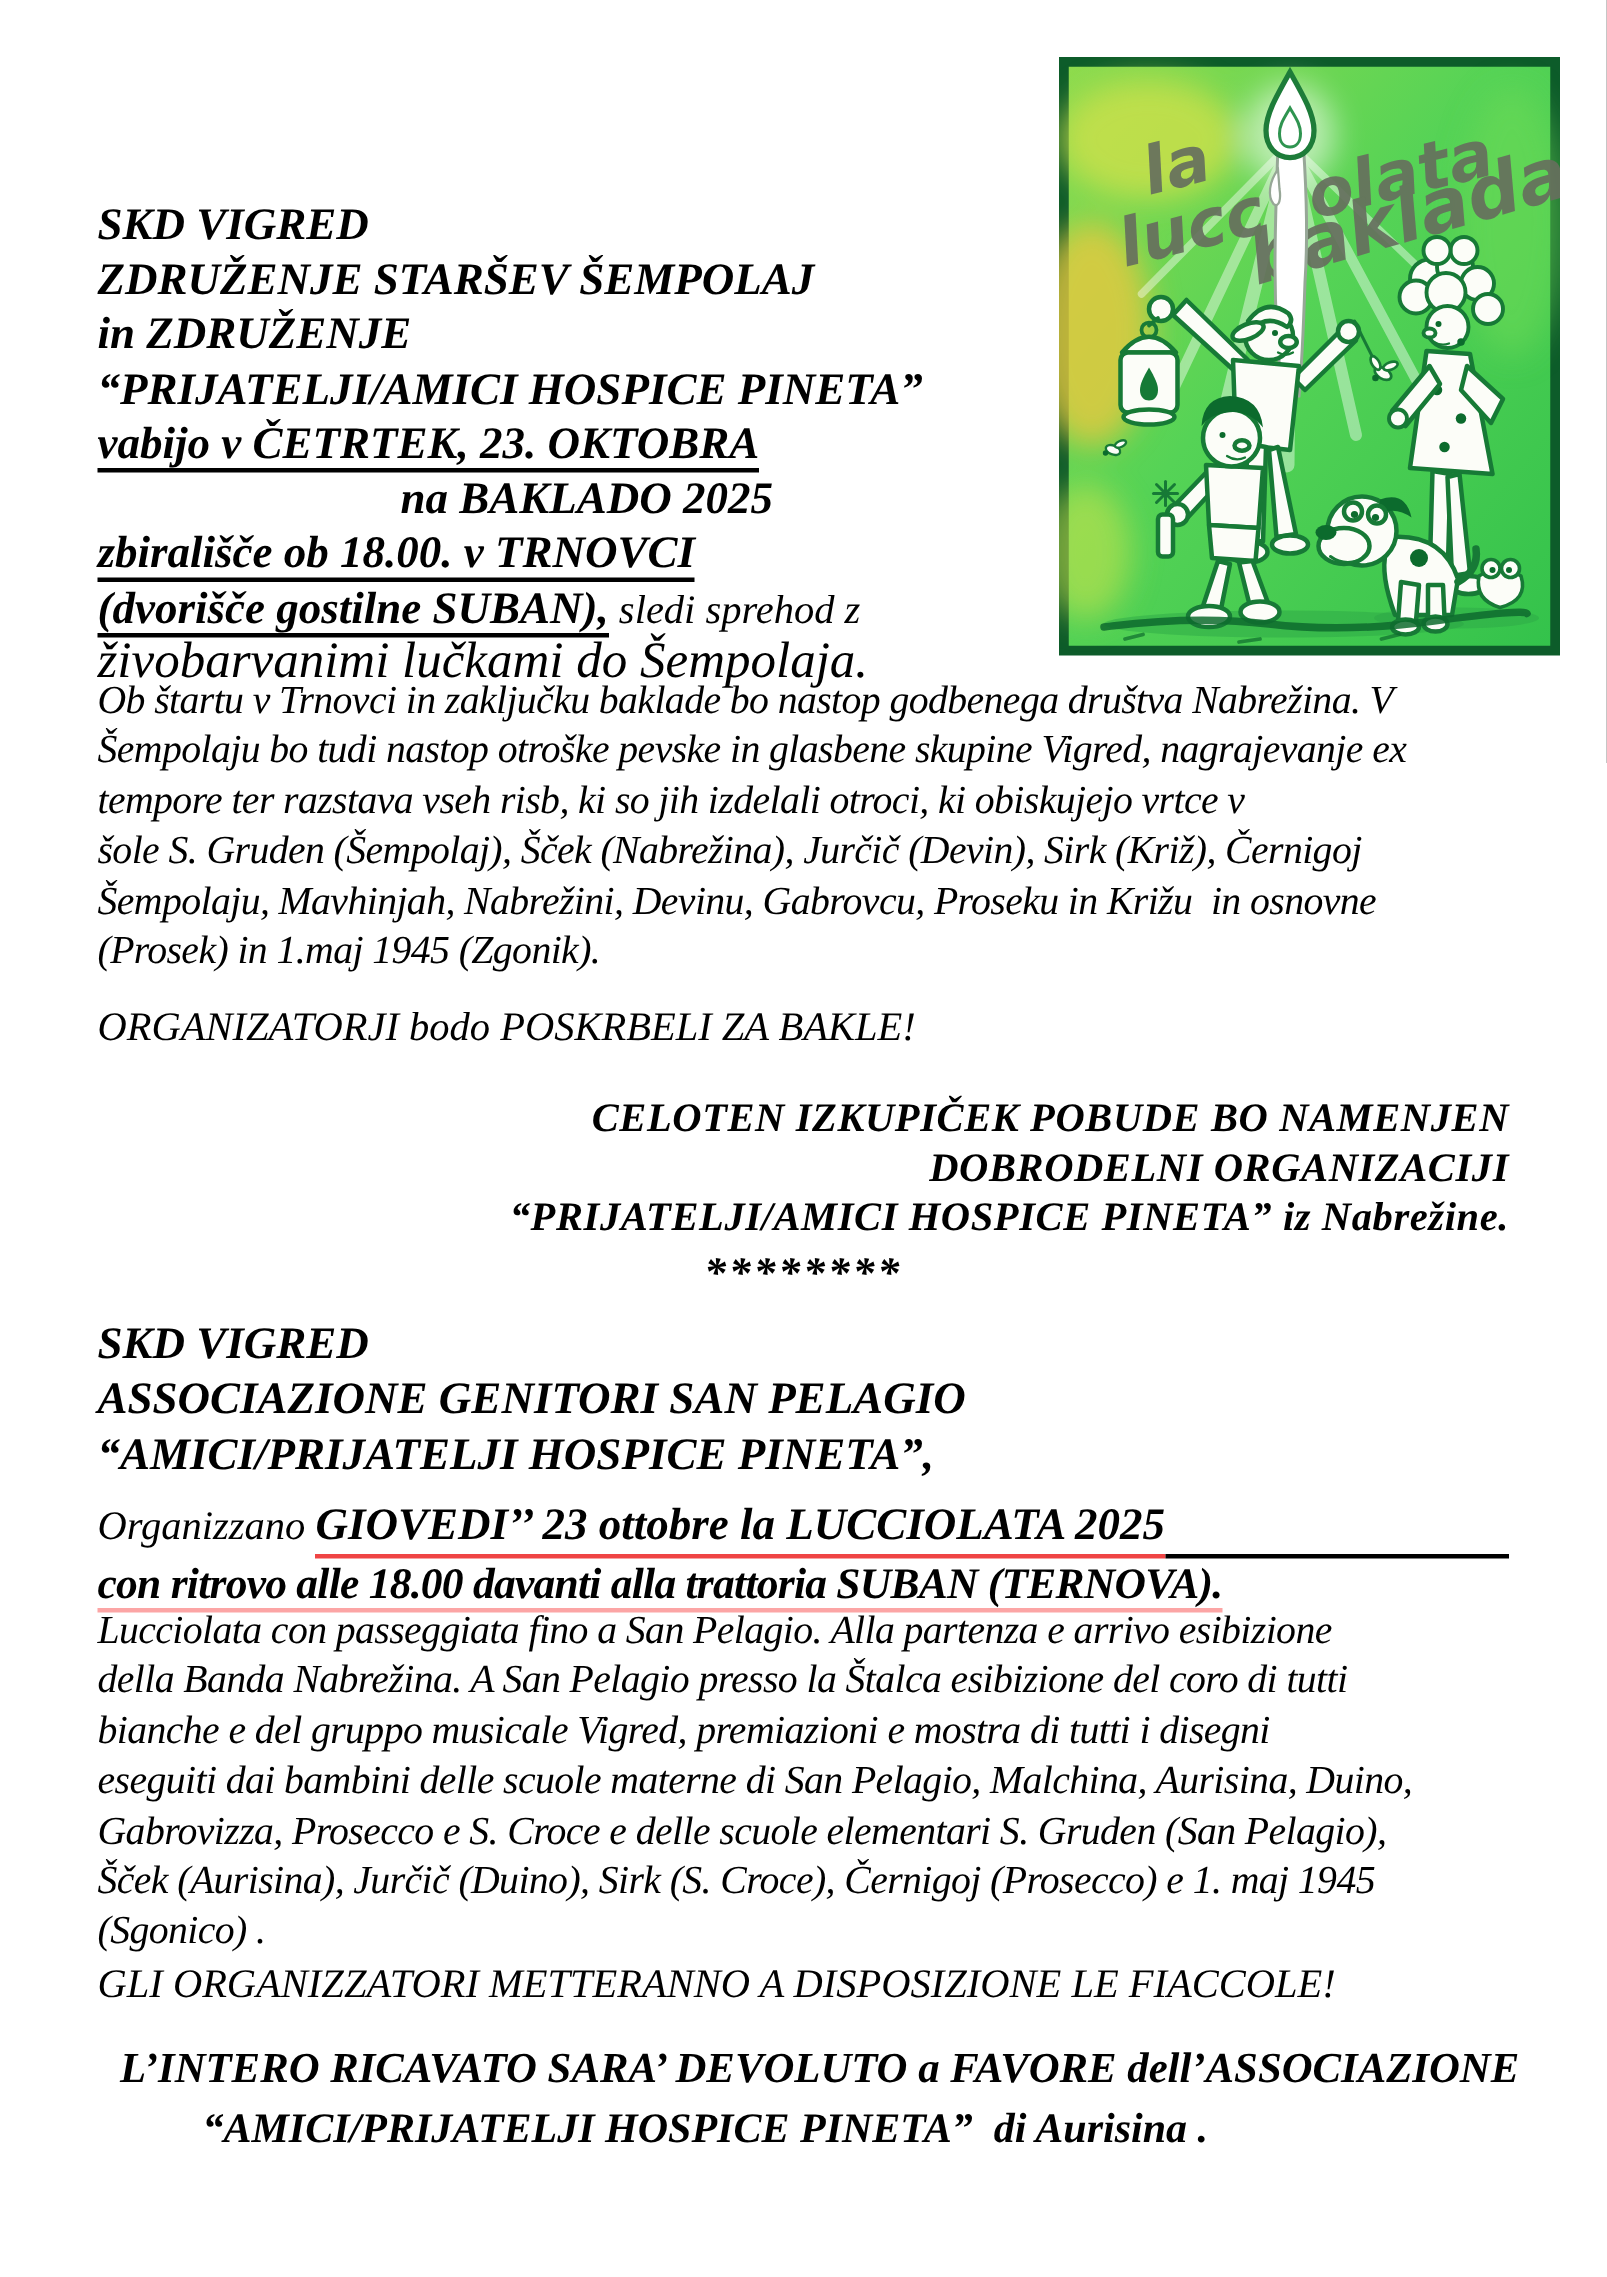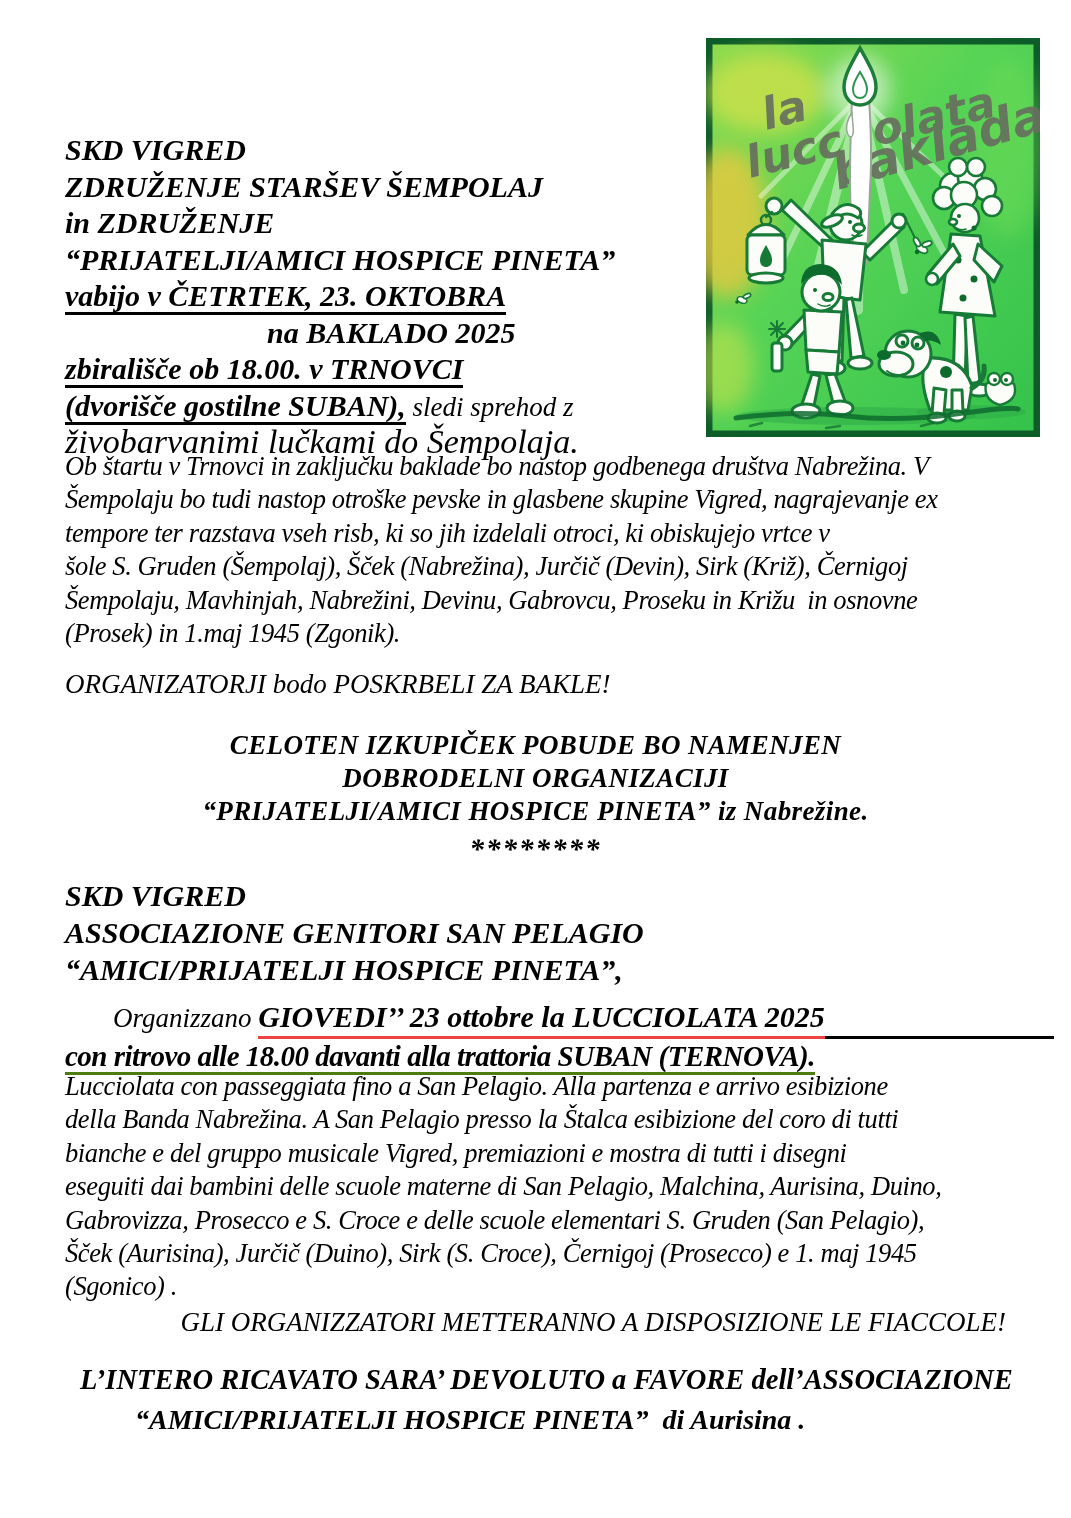--- a/index.html
+++ b/index.html
@@ -27,43 +27,43 @@
 
   
   .body-block .tline{
     font-size:26.5px;line-height:33.4px;letter-spacing:-0.4px;white-space:pre;
     font-weight:normal;
   }
   #body-sl{top:450px;}
   #org-sl{top:668px;font-size:27px;line-height:33px;white-space:pre;}
 
   
-  #donation-sl{top:729px;text-align:center;}
+  #donation-sl{top:729px;text-align:right;}
   #donation-sl .tline{
     font-weight:bold;font-size:27px;line-height:33px;letter-spacing:.4px;white-space:pre;
   }
   #sep{top:833px;text-align:center;font-weight:bold;font-size:29px;line-height:33px;letter-spacing:2px;}
 
   
   #hdr-it{top:877px;}
   #hdr-it .tline{font-weight:bold;font-size:30px;line-height:37px;white-space:pre;}
 
-  #organizzano{top:998px;display:flex;align-items:baseline;margin-left:48px;}
+  #organizzano{top:998px;display:flex;align-items:baseline;}
   .org-label{font-size:27px;font-weight:normal;white-space:pre;}
   .org-event{font-weight:bold;font-size:30px;line-height:38px;white-space:pre;border-bottom:3px solid #ef4444;}
   .org-fill{flex:1;align-self:stretch;border-bottom:3px solid #000;}
 
   #ritrovo{top:1037px;}
   #ritrovo .txt{
     font-weight:bold;font-size:29px;line-height:38px;letter-spacing:-0.5px;
-    white-space:pre;border-bottom:3px solid #4d7c0f;
+    white-space:pre;border-bottom:3px solid #fca5a5;
   }
 
   #body-it{top:1070px;}
-  #org-it{top:1306px;font-size:27px;line-height:33px;white-space:pre;text-align:right;}
+  #org-it{top:1306px;font-size:27px;line-height:33px;white-space:pre;}
 
   
   #donation-it{top:1362px;}
   .don1{font-weight:bold;font-size:28.5px;line-height:35px;padding-left:15px;white-space:pre;}
   .don2{font-weight:bold;font-size:28px;line-height:35px;padding-left:70px;margin-top:5px;white-space:pre;}
 
   
   #poster{
     position:absolute;left:706px;top:38px;width:334px;height:399px;
   }

